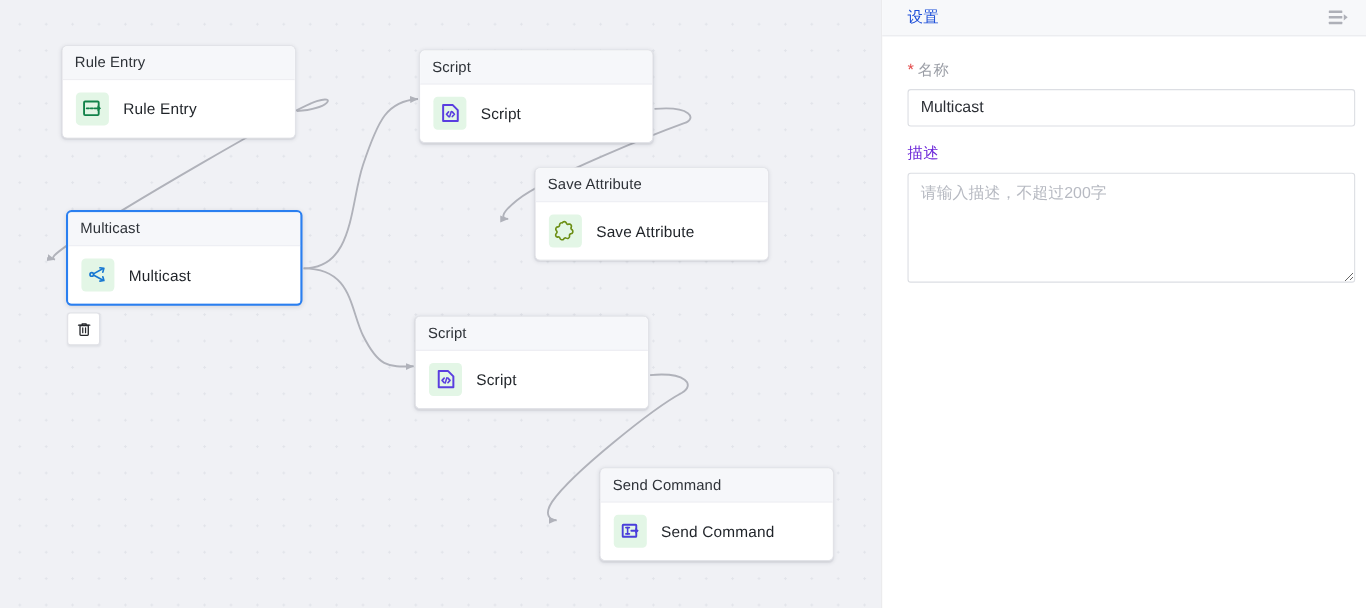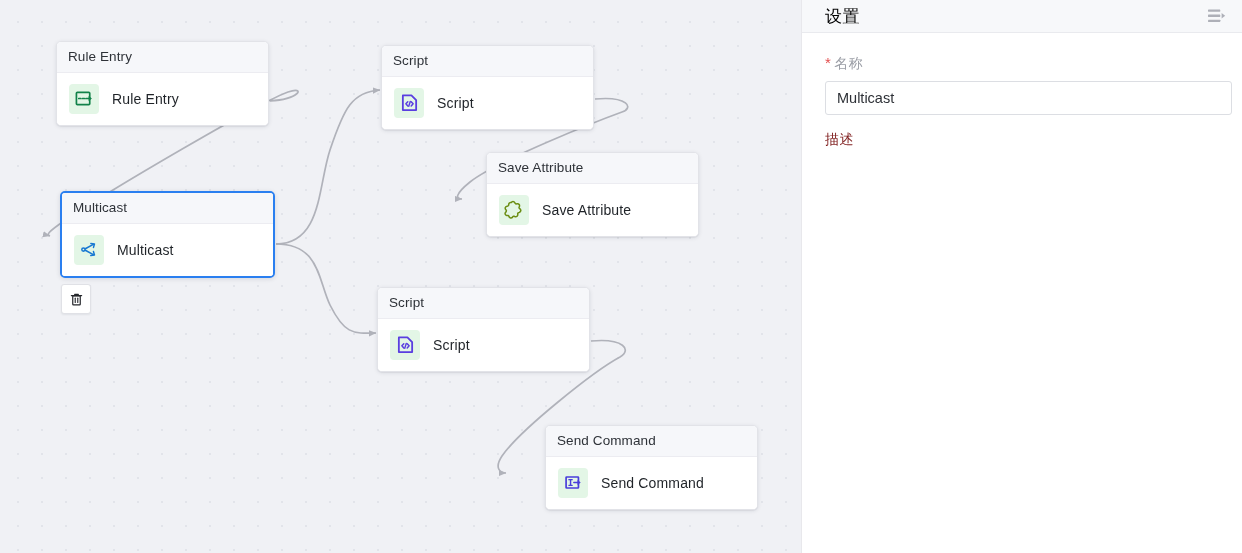--- a/index.html
+++ b/index.html
@@ -95,21 +95,21 @@
     display: flex; flex-direction: column;
   }
   #panel-header {
     height: 33px;
     background: #f7f8fa;
     border-bottom: 1px solid #e9eaee;
     display: flex; align-items: center; justify-content: space-between;
     padding: 0 16px 0 23px;
     flex: 0 0 33px;
   }
-  #panel-title { font-size: 17px; color: #000000; letter-spacing: .4px; }
+  #panel-title { font-size: 14px; color: #1d4ed8; letter-spacing: .4px; }
   #collapse-icon { cursor: pointer; display: flex; align-items: center; }
   #panel-body { padding: 22px 23px 0 23px; }
 
   .field { margin-bottom: 16px; }
   .field-label {
     font-size: 14px;
     color: #9b9ea6;
     margin-bottom: 8px;
     letter-spacing: .4px;
     display: flex; align-items: baseline; gap: 3px;
@@ -135,21 +135,21 @@
     font-size: 14.5px;
     color: #2d3036;
     font-family: "Liberation Sans", "DejaVu Sans", sans-serif;
     background: #fff;
     outline: none;
     resize: vertical;
     line-height: 1.45;
   }
   .text-area::placeholder { color: #b7bac2; }
   .field-desc { margin-bottom: 0; }
-  .field-desc .field-label { color: #7f1d1d; }
+  .field-desc .field-label { color: #6d28d9; }
 </style>
 </head>
 <body>
 
 <div id="app">
 
   <div id="canvas">
 
     <svg id="edges" viewBox="0 0 801 553">
       <defs>
@@ -294,18 +294,19 @@
           <span class="req-star">*</span>
           <span>名称</span>
         </div>
         <input class="text-input" type="text" id="name-input" value="Multicast" style="">
       </div>
 
       <div class="field field-desc">
         <div class="field-label">
           <span>描述</span>
         </div>
+        <textarea class="text-area" id="description-input" placeholder="请输入描述，不超过200字" style=""></textarea>
       </div>
 
     </div>
   </div>
 
 </div>
 
 </body></html>

